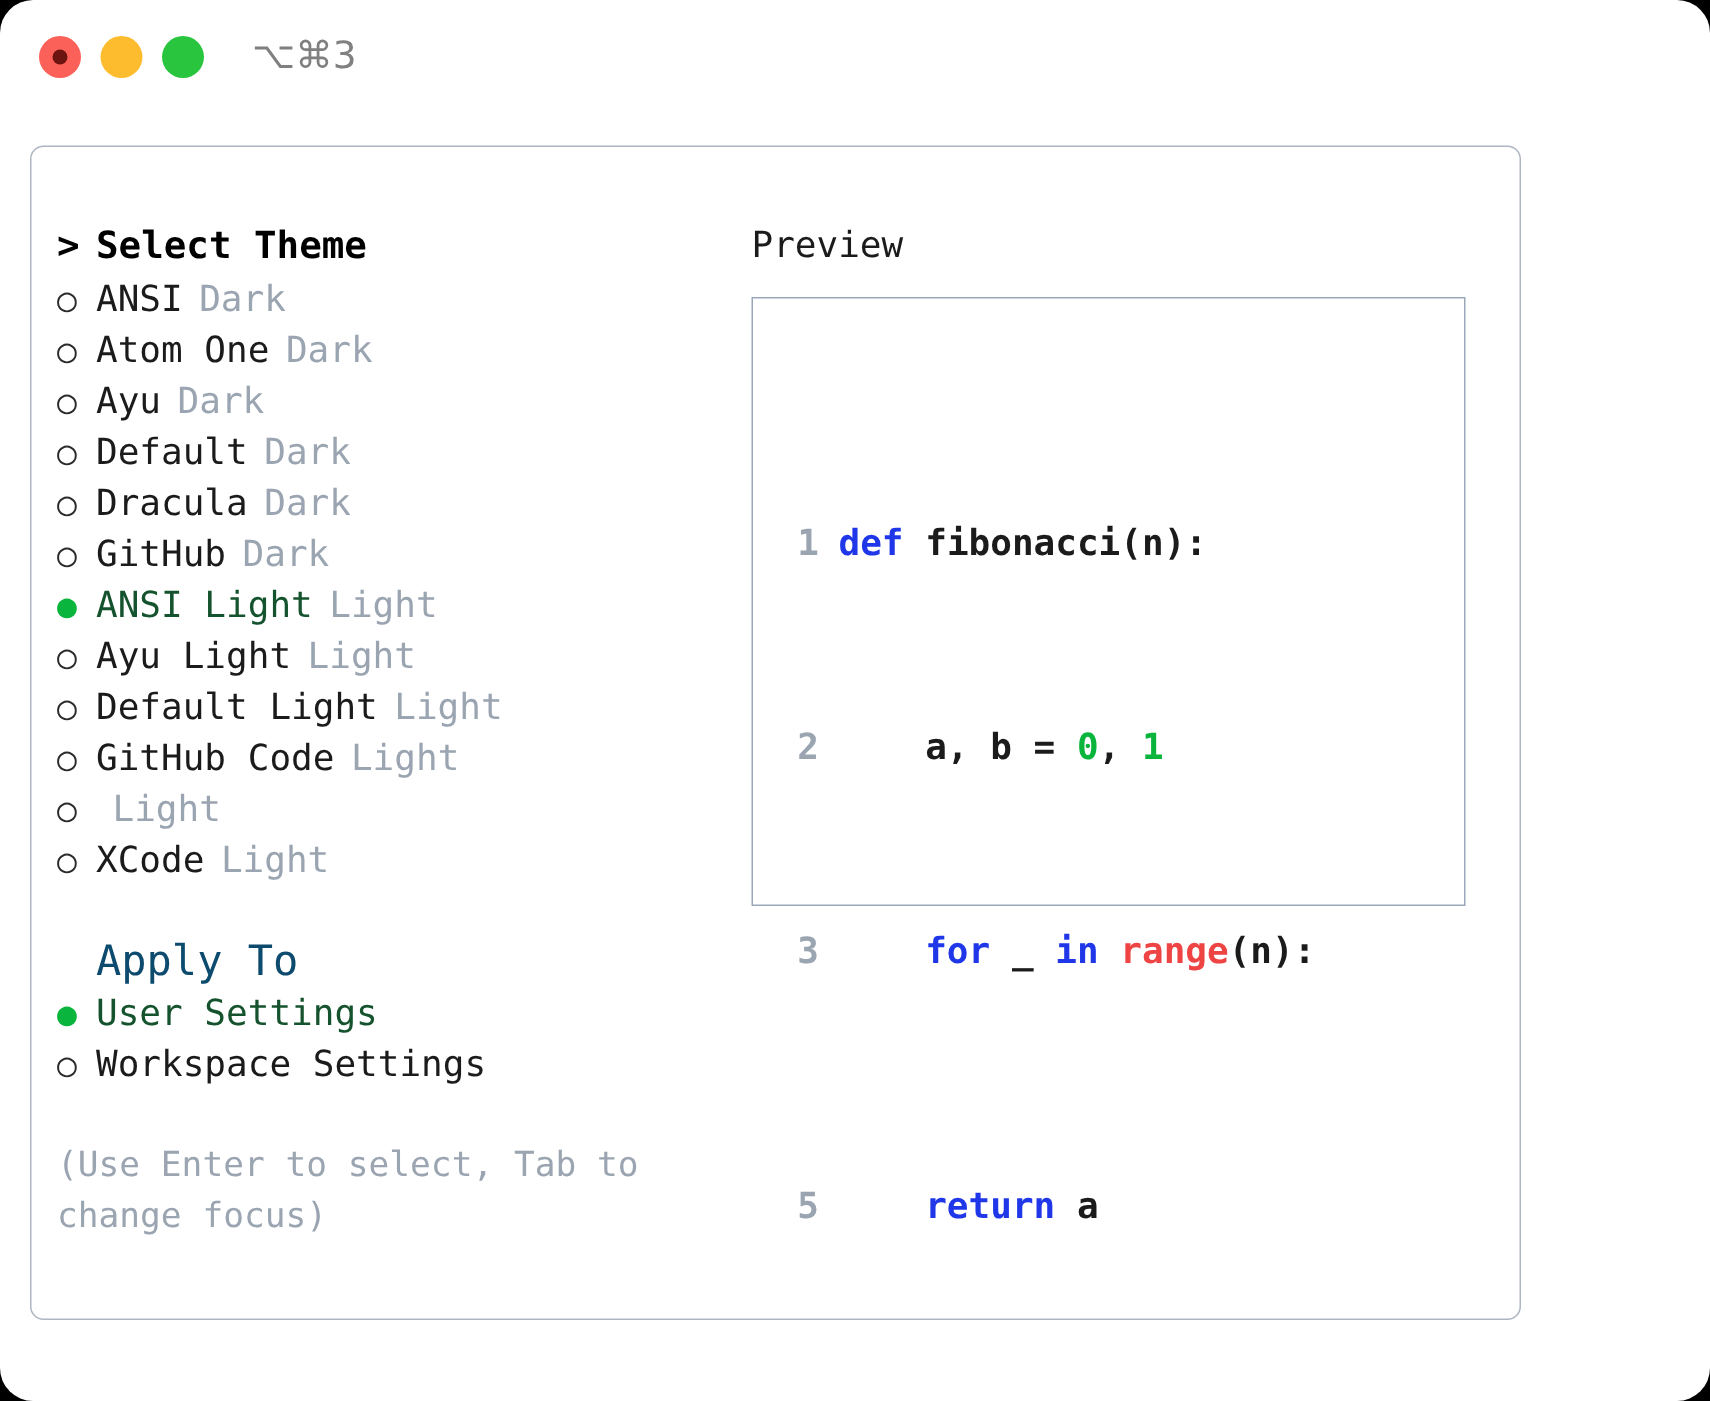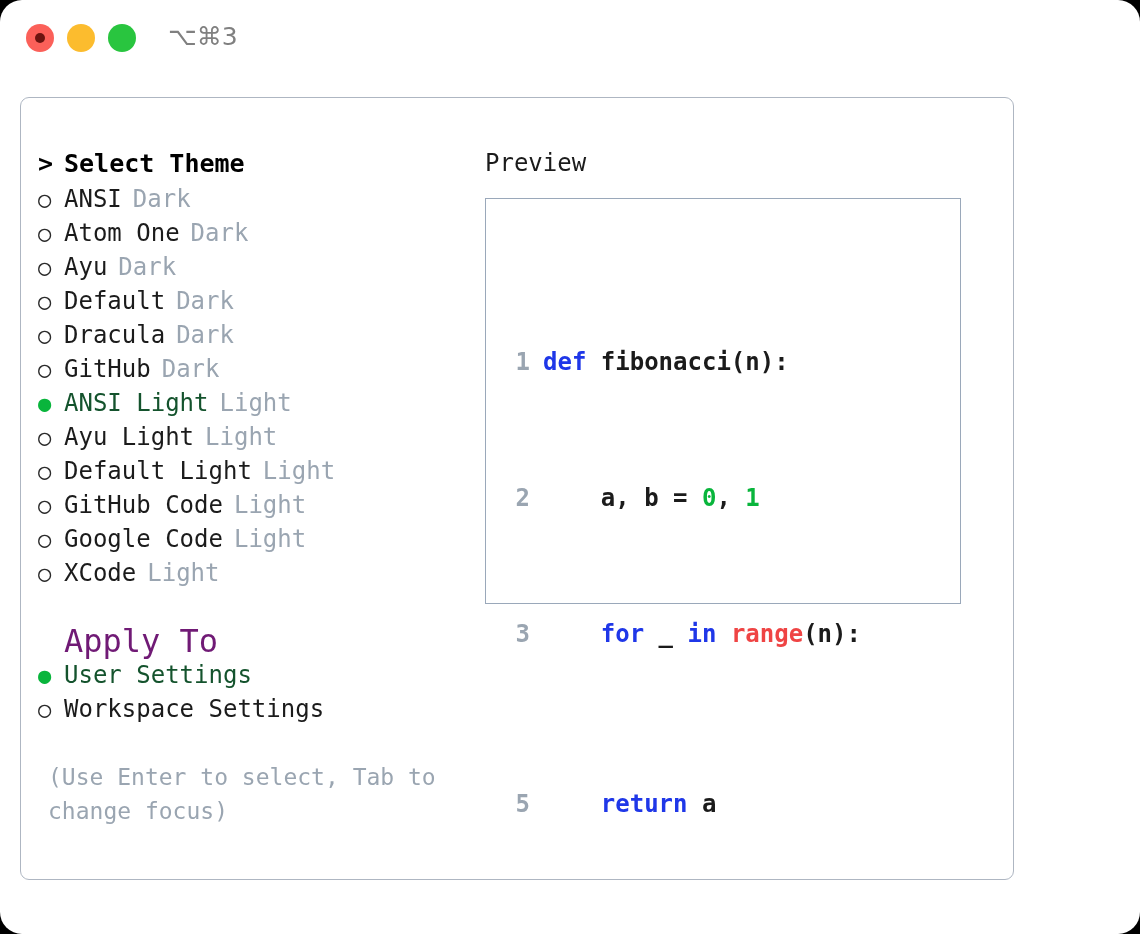--- a/index.html
+++ b/index.html
@@ -133,41 +133,40 @@
     white-space: pre;
   }
   .heading .caret {
     display: inline-block;
     width: 26px;
     flex: 0 0 26px;
     font-weight: bold;
   }
 
   .apply-title {
-    color: #701a75;
-    font-size: 32px;
+    color: #0c4a6e;
+    font-size: 28px;
   }
 
   .spacer-lg { height: 34px; }
 
   .hint {
     margin-top: 34px;
     font-size: 23px;
     color: #9aa5b1;
     line-height: 34px;
     width: 420px;
     padding-left: 0px;
     white-space: pre-wrap;
-    margin-left: 10px;
   }
 
   
   .right-col {
     position: absolute;
-    left: 464px;
+    left: 480px;
     top: 48px;
     width: 500px;
   }
   .preview-title {
     font-size: 24px;
     color: #1b1b1b;
     line-height: 34px;
     margin-bottom: 18px;
     white-space: pre;
   }
@@ -248,21 +247,21 @@
           <div class="row">
             <span class="bullet hollow">○</span><span class="label">Ayu Light</span><span class="variant">Light</span>
           </div>
           <div class="row">
             <span class="bullet hollow">○</span><span class="label">Default Light</span><span class="variant">Light</span>
           </div>
           <div class="row">
             <span class="bullet hollow">○</span><span class="label">GitHub Code</span><span class="variant">Light</span>
           </div>
           <div class="row">
-            <span class="bullet hollow">○</span><span class="label">Google Code</span><span class="variant">Light</span>
+            <span class="bullet hollow">○</span><span class="variant">Light</span>
           </div>
           <div class="row">
             <span class="bullet hollow">○</span><span class="label">XCode</span><span class="variant">Light</span>
           </div>
         </div>
 
         <div class="spacer-lg"></div>
 
         <div>
           <div class="row">

